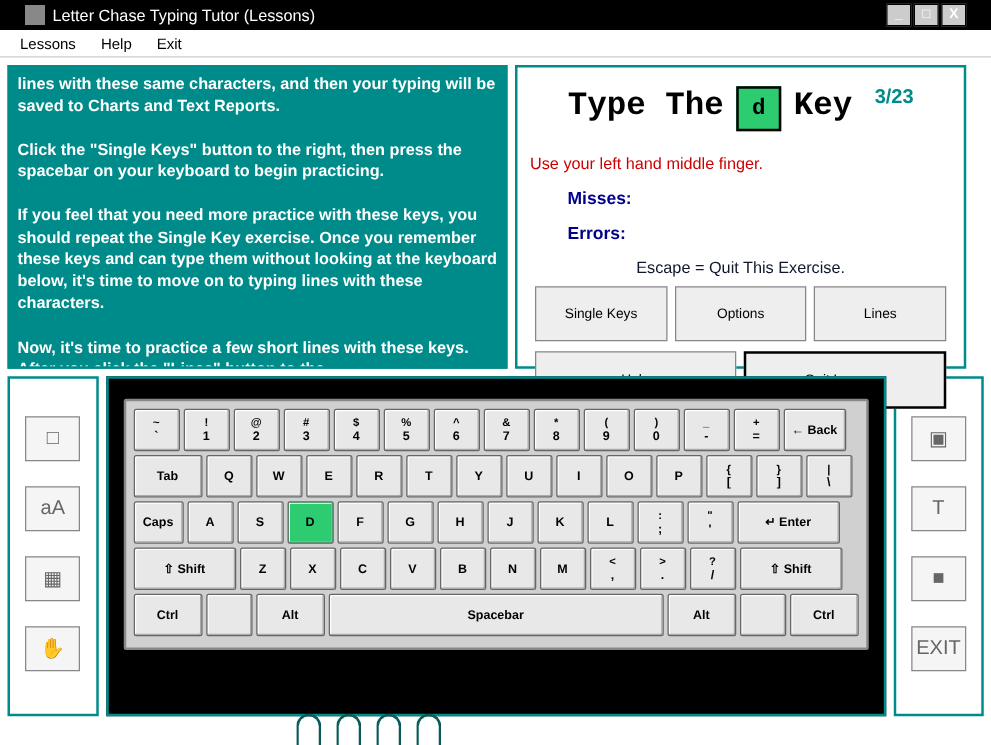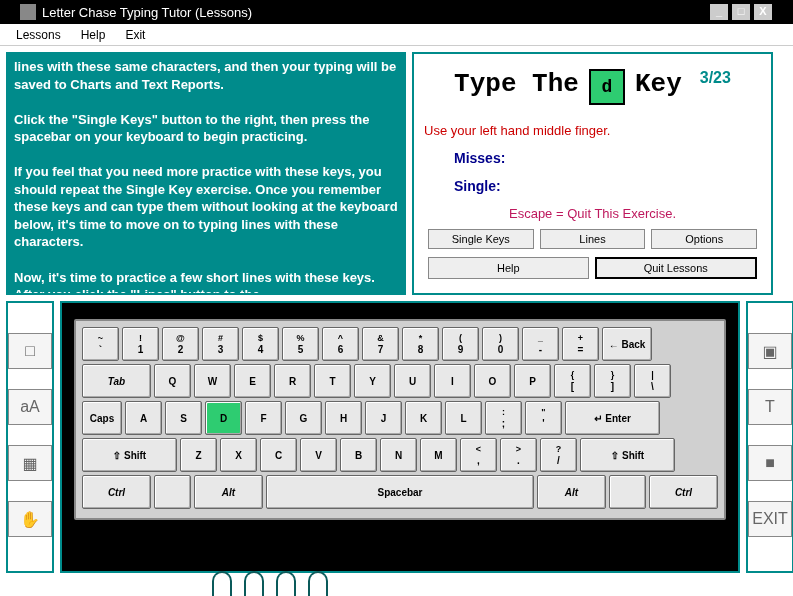--- a/index.html
+++ b/index.html
@@ -18,38 +18,38 @@
 
 .instructions-panel { width: 400px; height: 243px; background: #008b8b; color: #fff; border: 2px solid #008b8b; padding: 4px 6px; font-size: 13px; font-weight: bold; line-height: 1.35; overflow: hidden; }
 
 .exercise-panel { width: 361px; height: 243px; border: 2px solid #008b8b; background: #fff; padding: 10px; position: relative; }
 .type-line { display: flex; justify-content: center; gap: 10px; margin-top: 5px; }
 .type-text { font-family: 'Courier New', monospace; font-size: 26px; font-weight: bold; }
 .key-chip { width: 36px; height: 36px; background: #2ecc71; border: 2px solid #000; display: flex; align-items: center; justify-content: center; font-family: 'Courier New', monospace; font-size: 18px; font-weight: bold; }
 .progress { font-size: 16px; color: #008b8b; font-weight: bold; margin-left: 8px; }
 .hint { color: #c00; font-size: 13px; text-align: left; margin-top: 18px; }
 .stat-label { color: #00008b; font-size: 14px; font-weight: bold; margin-top: 12px; margin-left: 10px; padding-left: 20px; }
-.esc-hint { color: #be185d; font-size: 13px; text-align: center; margin-top: 12px; }
+.esc-hint { color: #0f172a; font-size: 13px; text-align: center; margin-top: 12px; }
 .btn-row { display: flex; gap: 6px; margin-top: 8px; padding: 0 4px; }
-.ex-btn { flex: 1; font-size: 11px; padding: 3px 0; background: #eee; border: 1px solid #888; cursor: pointer; }
+.ex-btn { flex: 1; font-size: 11px; padding: 15px 0; background: #eee; border: 1px solid #888; cursor: pointer; }
 .ex-btn.primary { border: 2px solid #000; font-weight: normal; }
 
 .bottom-area { display: flex; padding: 0 6px 6px 6px; gap: 6px; }
 .side-panel { width: 78px; height: 272px; border: 2px solid #008b8b; background: #fff; display: flex; flex-direction: column; align-items: center; justify-content: flex-start; padding-top: 30px; gap: 20px; }
 .side-icon { width: 44px; height: 36px; border: 1px solid #888; background: #f5f5f5; cursor: pointer; display: flex; align-items: center; justify-content: center; font-size: 16px; color: #666; }
 
 .keyboard-panel { flex: 1; height: 272px; border: 2px solid #008b8b; background: #000; padding: 16px 12px; position: relative; }
 .keyboard-inner { background: #d0d0d0; border: 2px solid #888; border-radius: 2px; padding: 6px; }
 .kb-row { display: flex; gap: 3px; margin-bottom: 3px; }
 .key { background: #e8e8e8; border: 1px solid #666; border-radius: 2px; height: 34px; display: flex; flex-direction: column; align-items: center; justify-content: center; font-size: 10px; font-weight: bold; font-family: Arial, sans-serif; box-shadow: inset -1px -1px 0 #aaa, inset 1px 1px 0 #fff; }
 .key.w1 { width: 37px; }
-.key.w15 { width: 69px; font-style: italic; }
+.key.w15 { width: 55px; }
 .key.w175 { width: 40px; }
 .key.w2 { width: 50px; }
-.key.w225 { width: 95px; }
+.key.w225 { width: 82px; }
 .key.w6 { width: 268px; }
 .key.highlight { background: #2ecc71; }
 .key .top { font-size: 9px; line-height: 1; }
 .key .bot { font-size: 10px; line-height: 1; margin-top: 2px; }
 
 .fingers { position: absolute; bottom: 0; left: 150px; pointer-events: none; }
 .finger { position: absolute; width: 20px; height: 140px; border: 2px solid #0a5a5a; border-bottom: none; border-radius: 10px 10px 0 0; background: transparent; }
 </style>
 </head>
 <body>
@@ -83,26 +83,26 @@
 
   <div class="exercise-panel">
     <div class="type-line">
       <span class="type-text">Type The</span>
       <span class="key-chip">d</span>
       <span class="type-text">Key</span>
       <span class="progress">3/23</span>
     </div>
     <div class="hint">Use your left hand middle finger.</div>
     <div class="stat-label">Misses:</div>
-    <div class="stat-label">Single:</div>
+    <div class="stat-label">Errors:</div>
     <div class="esc-hint">Escape = Quit This Exercise.</div>
     <div class="btn-row">
       <button class="ex-btn">Single Keys</button>
+      <button class="ex-btn">Options</button>
       <button class="ex-btn">Lines</button>
-      <button class="ex-btn">Options</button>
     </div>
     <div class="btn-row">
       <button class="ex-btn">Help</button>
       <button class="ex-btn primary">Quit Lessons</button>
     </div>
   </div>
 </div>
 
 <div class="bottom-area">
   <div class="side-panel">

